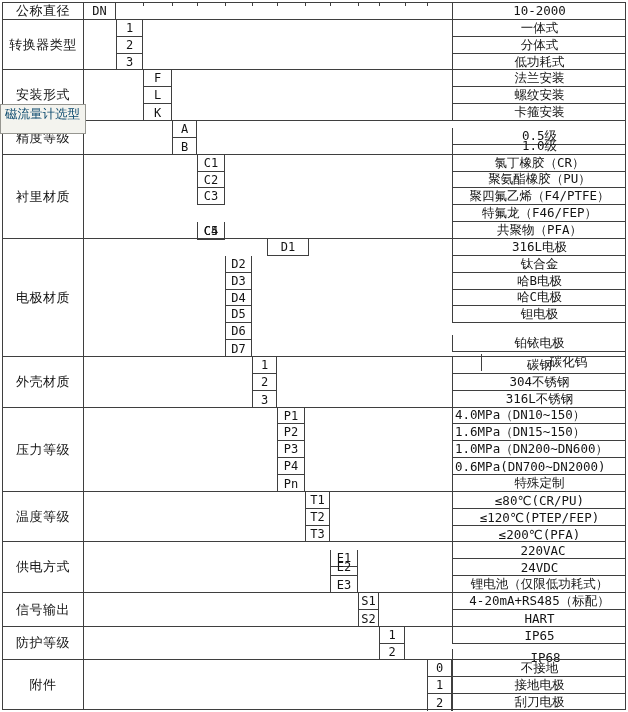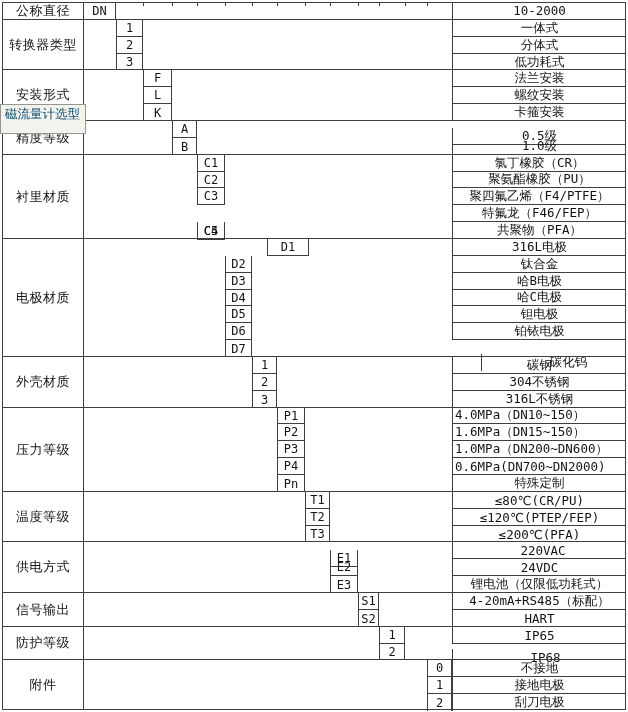--- a/index.html
+++ b/index.html
@@ -116,21 +116,21 @@
       <div class="descbox sep" style="top: 0px; height: 17px;">316L电极</div>
       <div class="codebox sep" style="left: 222px; width: 27px; top: 17px; height: 17px;">D2</div>
       <div class="descbox sep" style="top: 17px; height: 17px;">钛合金</div>
       <div class="codebox sep" style="left: 222px; width: 27px; top: 34px; height: 17px;">D3</div>
       <div class="descbox sep" style="top: 34px; height: 17px;">哈B电极</div>
       <div class="codebox sep" style="left: 222px; width: 27px; top: 51px; height: 16px;">D4</div>
       <div class="descbox sep" style="top: 51px; height: 16px;">哈C电极</div>
       <div class="codebox sep" style="left: 222px; width: 27px; top: 67px; height: 17px;">D5</div>
       <div class="descbox sep" style="top: 67px; height: 17px;">钽电极</div>
       <div class="codebox sep" style="left: 222px; width: 27px; top: 84px; height: 17px;">D6</div>
-      <div class="descbox sep" style="top: 84px; height: 17px;">铂铱电极</div>
+      <div class="descbox sep" style="top: 96px; height: 17px;">铂铱电极</div>
       <div class="codebox" style="left: 222px; width: 27px; top: 101px; height: 17px;">D7</div>
       <div class="descbox" style="top: 115px; height: 17px; margin-left: 29px;">碳化钨</div>
     </div>
     <div class="block bt" style="top: 353px; height: 51px;">
       <div class="cat">外壳材质</div>
       <div class="codebox sep" style="left: 249px; width: 25px; top: 0px; height: 17px;">1</div>
       <div class="descbox sep" style="top: 0px; height: 17px;">碳钢</div>
       <div class="codebox sep" style="left: 249px; width: 25px; top: 17px; height: 17px;">2</div>
       <div class="descbox sep" style="top: 17px; height: 17px;">304不锈钢</div>
       <div class="codebox" style="left: 249px; width: 25px; top: 34px; height: 17px;">3</div>

